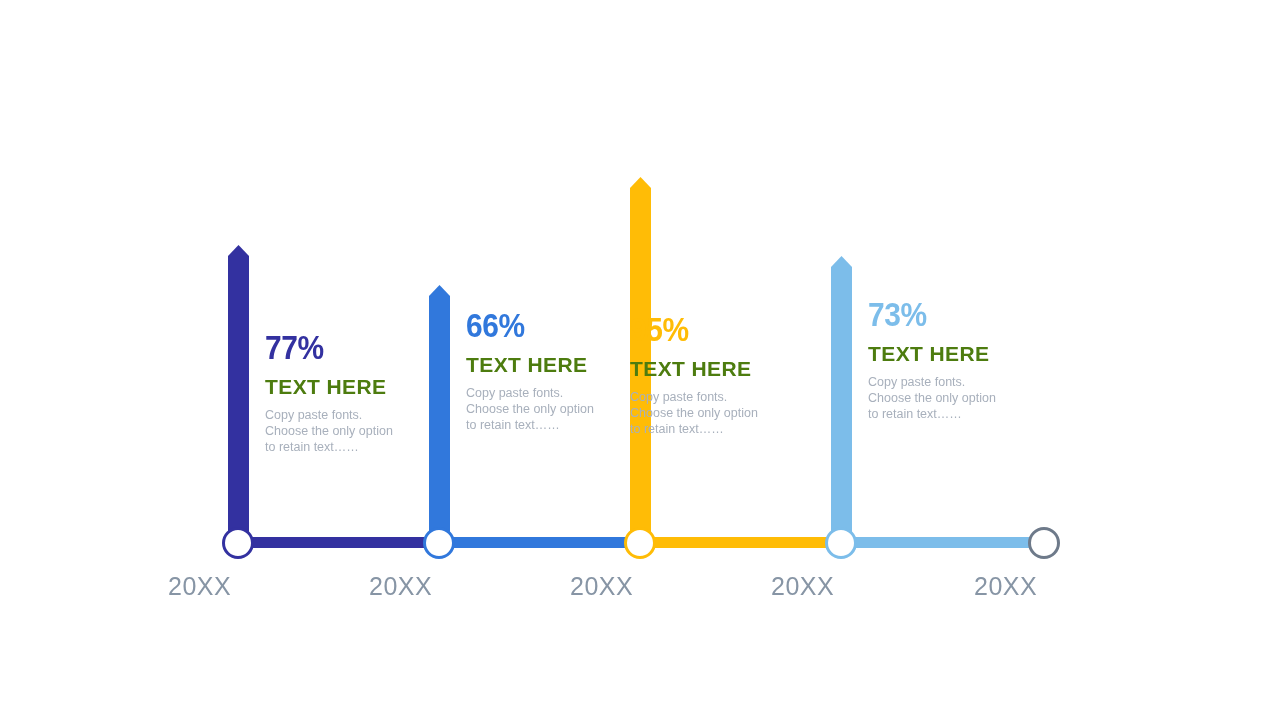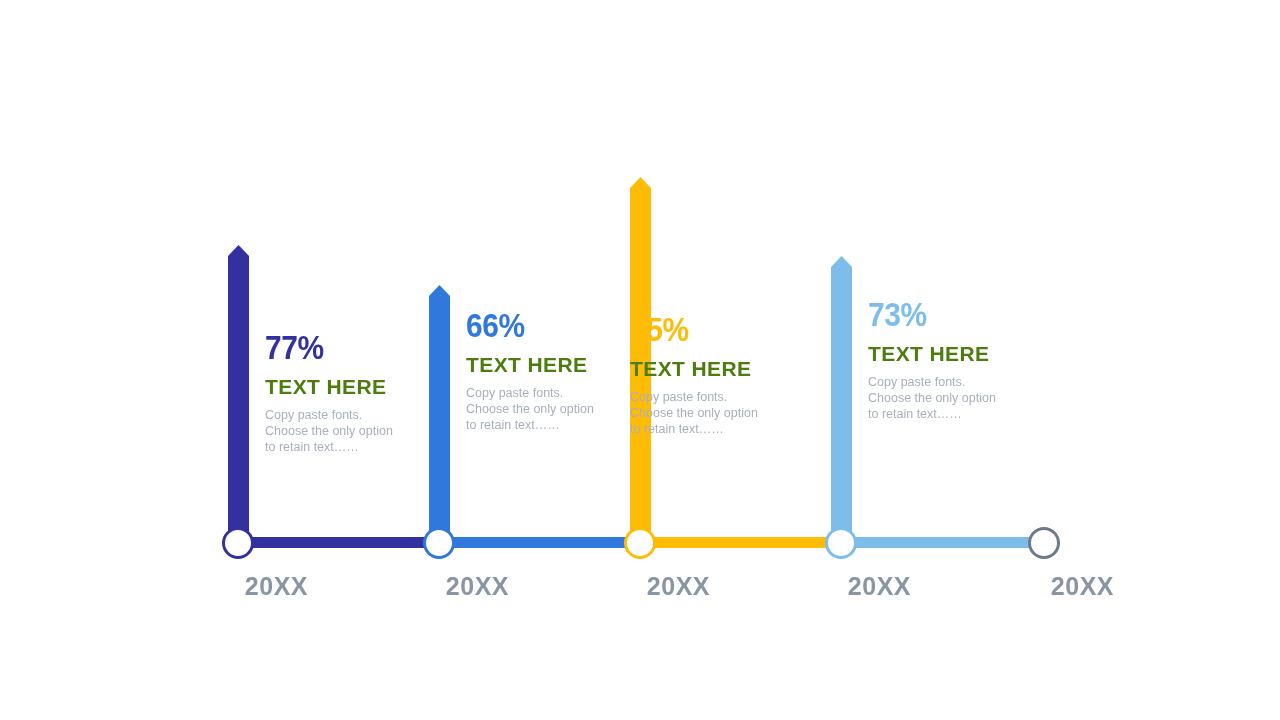--- a/index.html
+++ b/index.html
@@ -55,23 +55,23 @@
     background: #ffffff;
     border: 3px solid #6e7a8a;
     box-sizing: border-box;
   }
 
   
   .year-label {
     position: absolute;
     top: 572px;
     width: 140px;
-    text-align: right;
+    text-align: left;
     font-size: 25px;
-    font-weight: bold;
+    font-weight: normal;
     letter-spacing: 0.5px;
     color: #8795a5;
     font-family: "Liberation Sans", sans-serif;
     white-space: nowrap;
   }
 
   
   .text-block {
     position: absolute;
     width: 180px;

